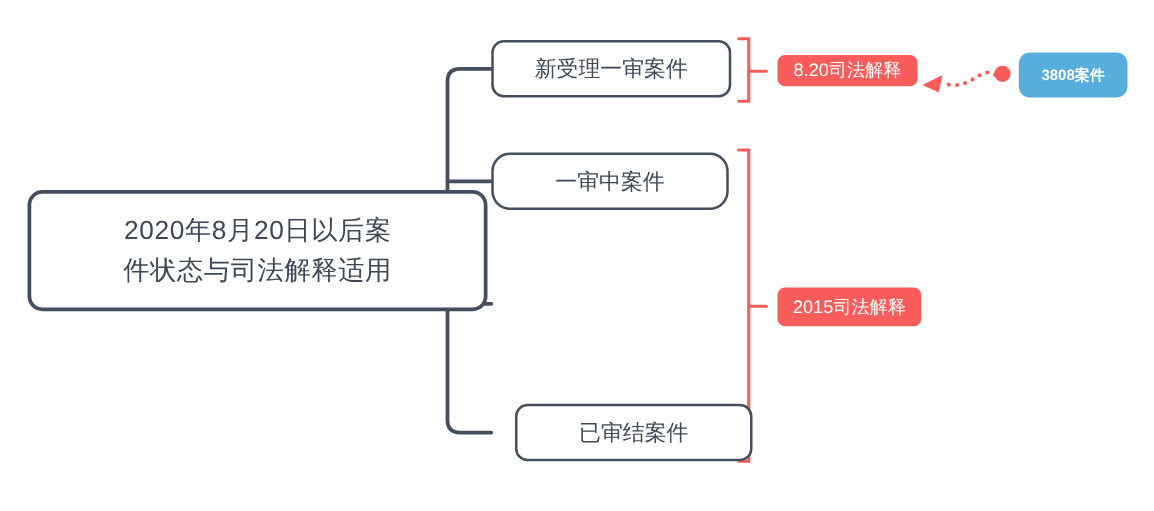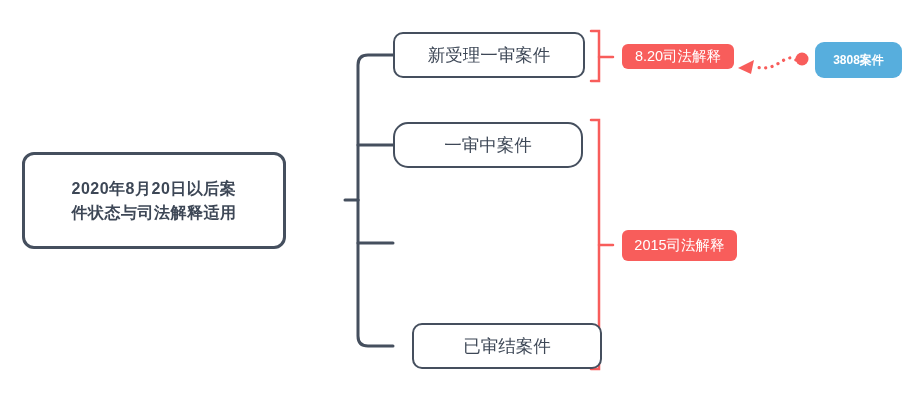--- a/index.html
+++ b/index.html
@@ -26,29 +26,29 @@
     background: #ffffff;
     border: 2.5px solid #454f5e;
     border-radius: 10px;
     color: #3d4756;
     display: flex;
     align-items: center;
     justify-content: center;
     font-size: 17.5px;
     line-height: 1.5;
     white-space: pre-line;
-    text-align: left;
+    text-align: right;
   }
   .node.root {
     left: 22px; top: 152px;
-    width: 264px; height: 97px;
+    width: 368px; height: 97px;
     border-width: 3px;
     border-radius: 12px;
-    font-size: 16px;
-    font-weight: bold;
+    font-size: 21px;
+    font-weight: normal;
     letter-spacing: 0.5px;
   }
   .node.child-1 { left: 393px; top: 32px;  width: 192px; height: 46px; }
   .node.child-2 { left: 393px; top: 122px; width: 190px; height: 46px; border-radius: 15px; }
   .node.child-3 {
     left: 393px; top: 208px; width: 190px; height: 70px;
     justify-content: flex-start;
     text-align: left;
     padding-left: 15px;
     line-height: 1.6;

